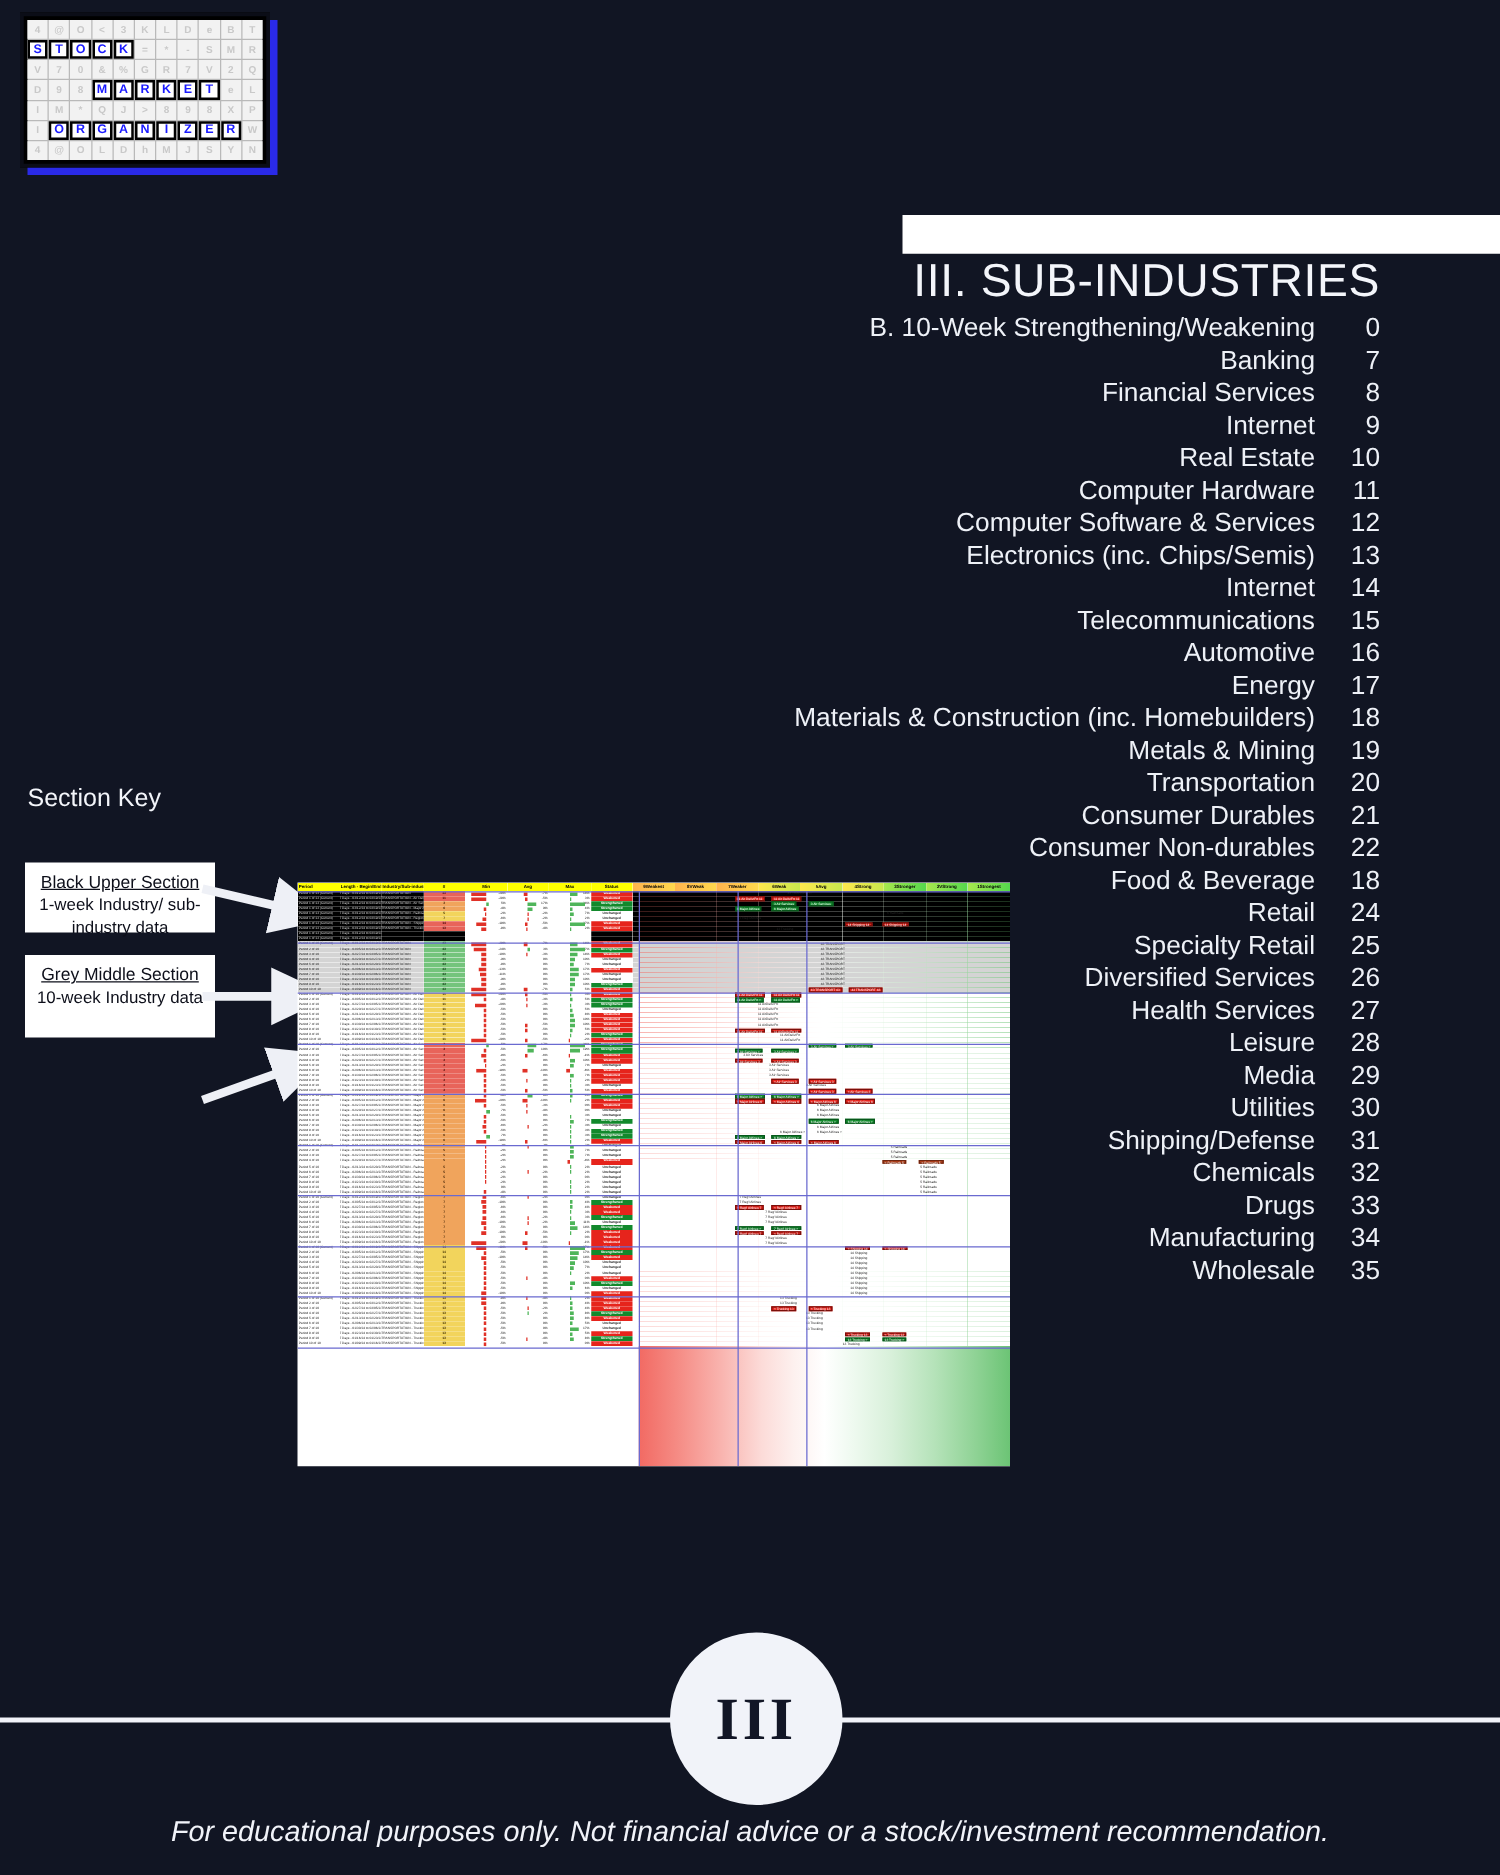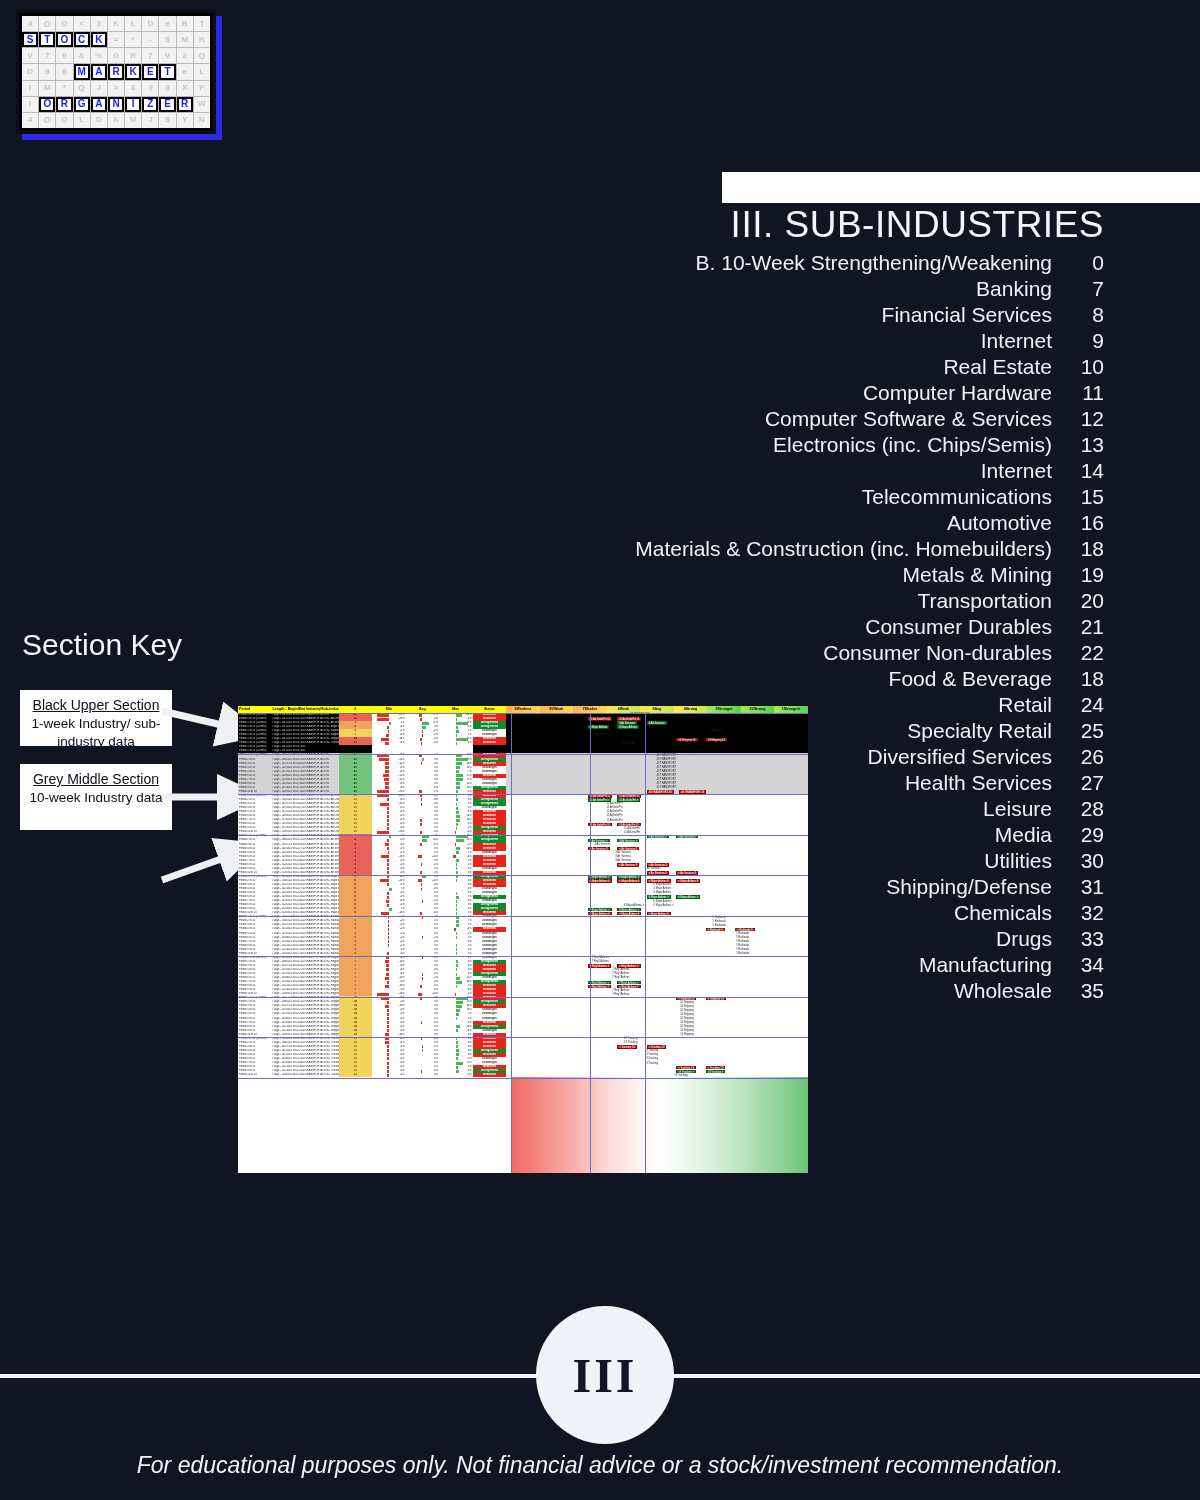--- a/index.html
+++ b/index.html
@@ -46,21 +46,21 @@
     line-height: 26px; white-space: nowrap;
   }
   .toc-label { color: #eef1f7; font-size: 21px; }
   .toc-row.section .toc-label { }
   .toc-num {
     color: #eef1f7; font-size: 21px; width: 52px; text-align: right;
     display: inline-block;
   }
 
   
-  .key-title { position: absolute; left: 22px; top: 628px; color: #f3f5fa; font-size: 30px; }
+  .key-title { position: absolute; left: 22px; top: 628px; color: #f3f5fa; font-size: 20px; }
   .key-box {
     position: absolute; left: 20px; width: 152px;
     background: #ffffff; color: #0d0f1a;
     text-align: center; padding: 6px 4px 8px;
     font-size: 13.5px; line-height: 18px;
   }
   .key-box b { display: block; font-weight: 400; text-decoration: underline; font-size: 14px; margin-bottom: 1px; }
   #key-box-1 { top: 690px; height: 56px; }
   #key-box-2 { top: 764px; height: 66px; }
   #key-box-3 { top: 838px; height: 68px; }
@@ -280,20 +280,24 @@
           <span class="toc-label">Internet</span>
           <span class="toc-num">14</span>
         </div>
         <div class="toc-row">
           <span class="toc-label">Telecommunications</span>
           <span class="toc-num">15</span>
         </div>
         <div class="toc-row">
           <span class="toc-label">Automotive</span>
           <span class="toc-num">16</span>
+        </div>
+        <div class="toc-row">
+          <span class="toc-label">Energy</span>
+          <span class="toc-num">17</span>
         </div>
         <div class="toc-row">
           <span class="toc-label">Materials &amp; Construction (inc. Homebuilders)</span>
           <span class="toc-num">18</span>
         </div>
         <div class="toc-row">
           <span class="toc-label">Metals &amp; Mining</span>
           <span class="toc-num">19</span>
         </div>
         <div class="toc-row">

